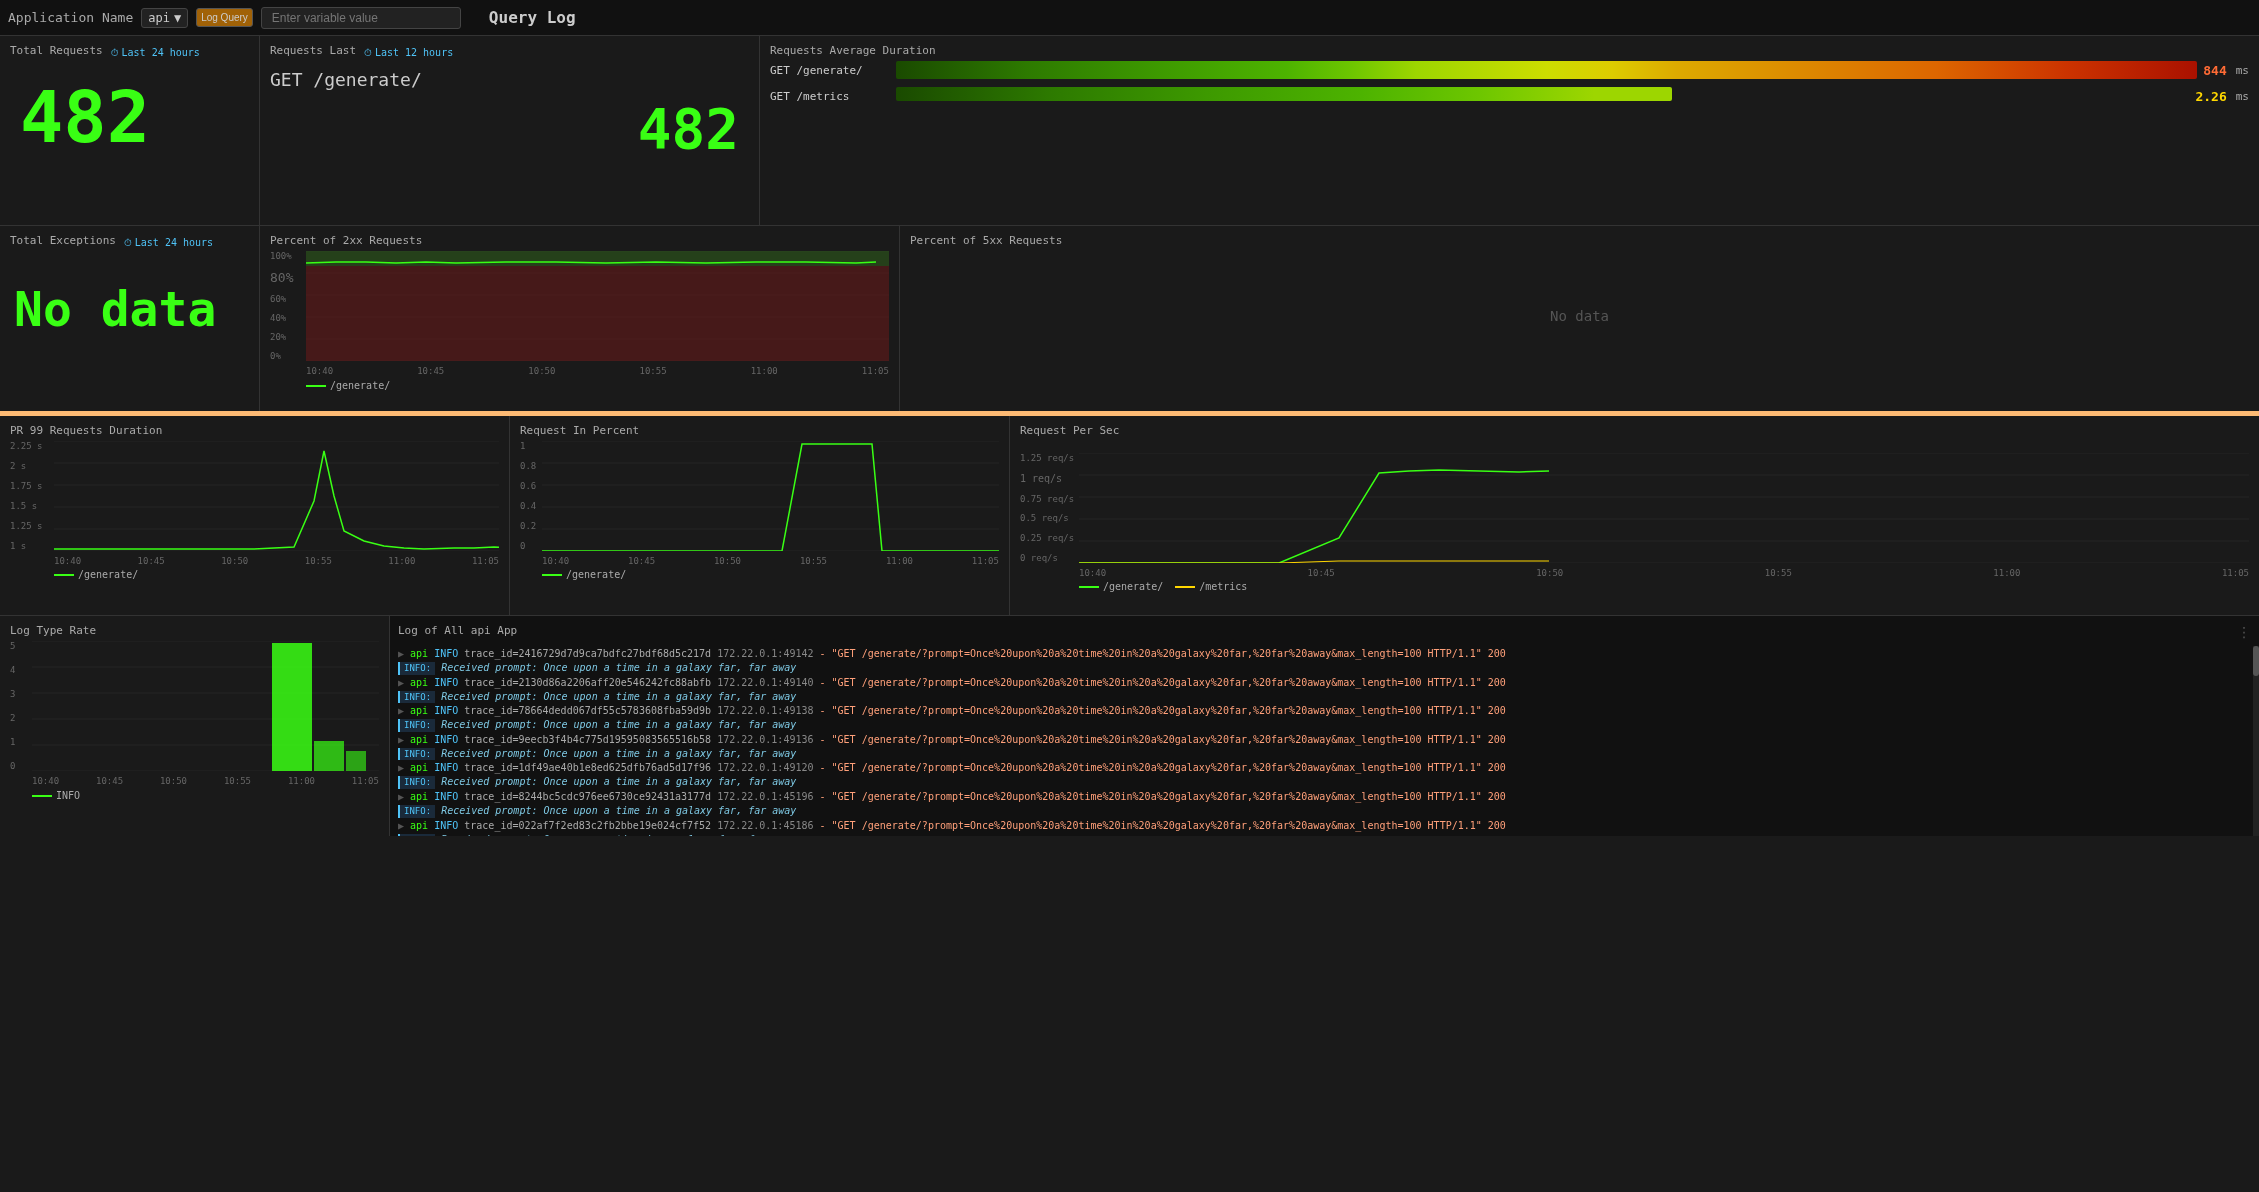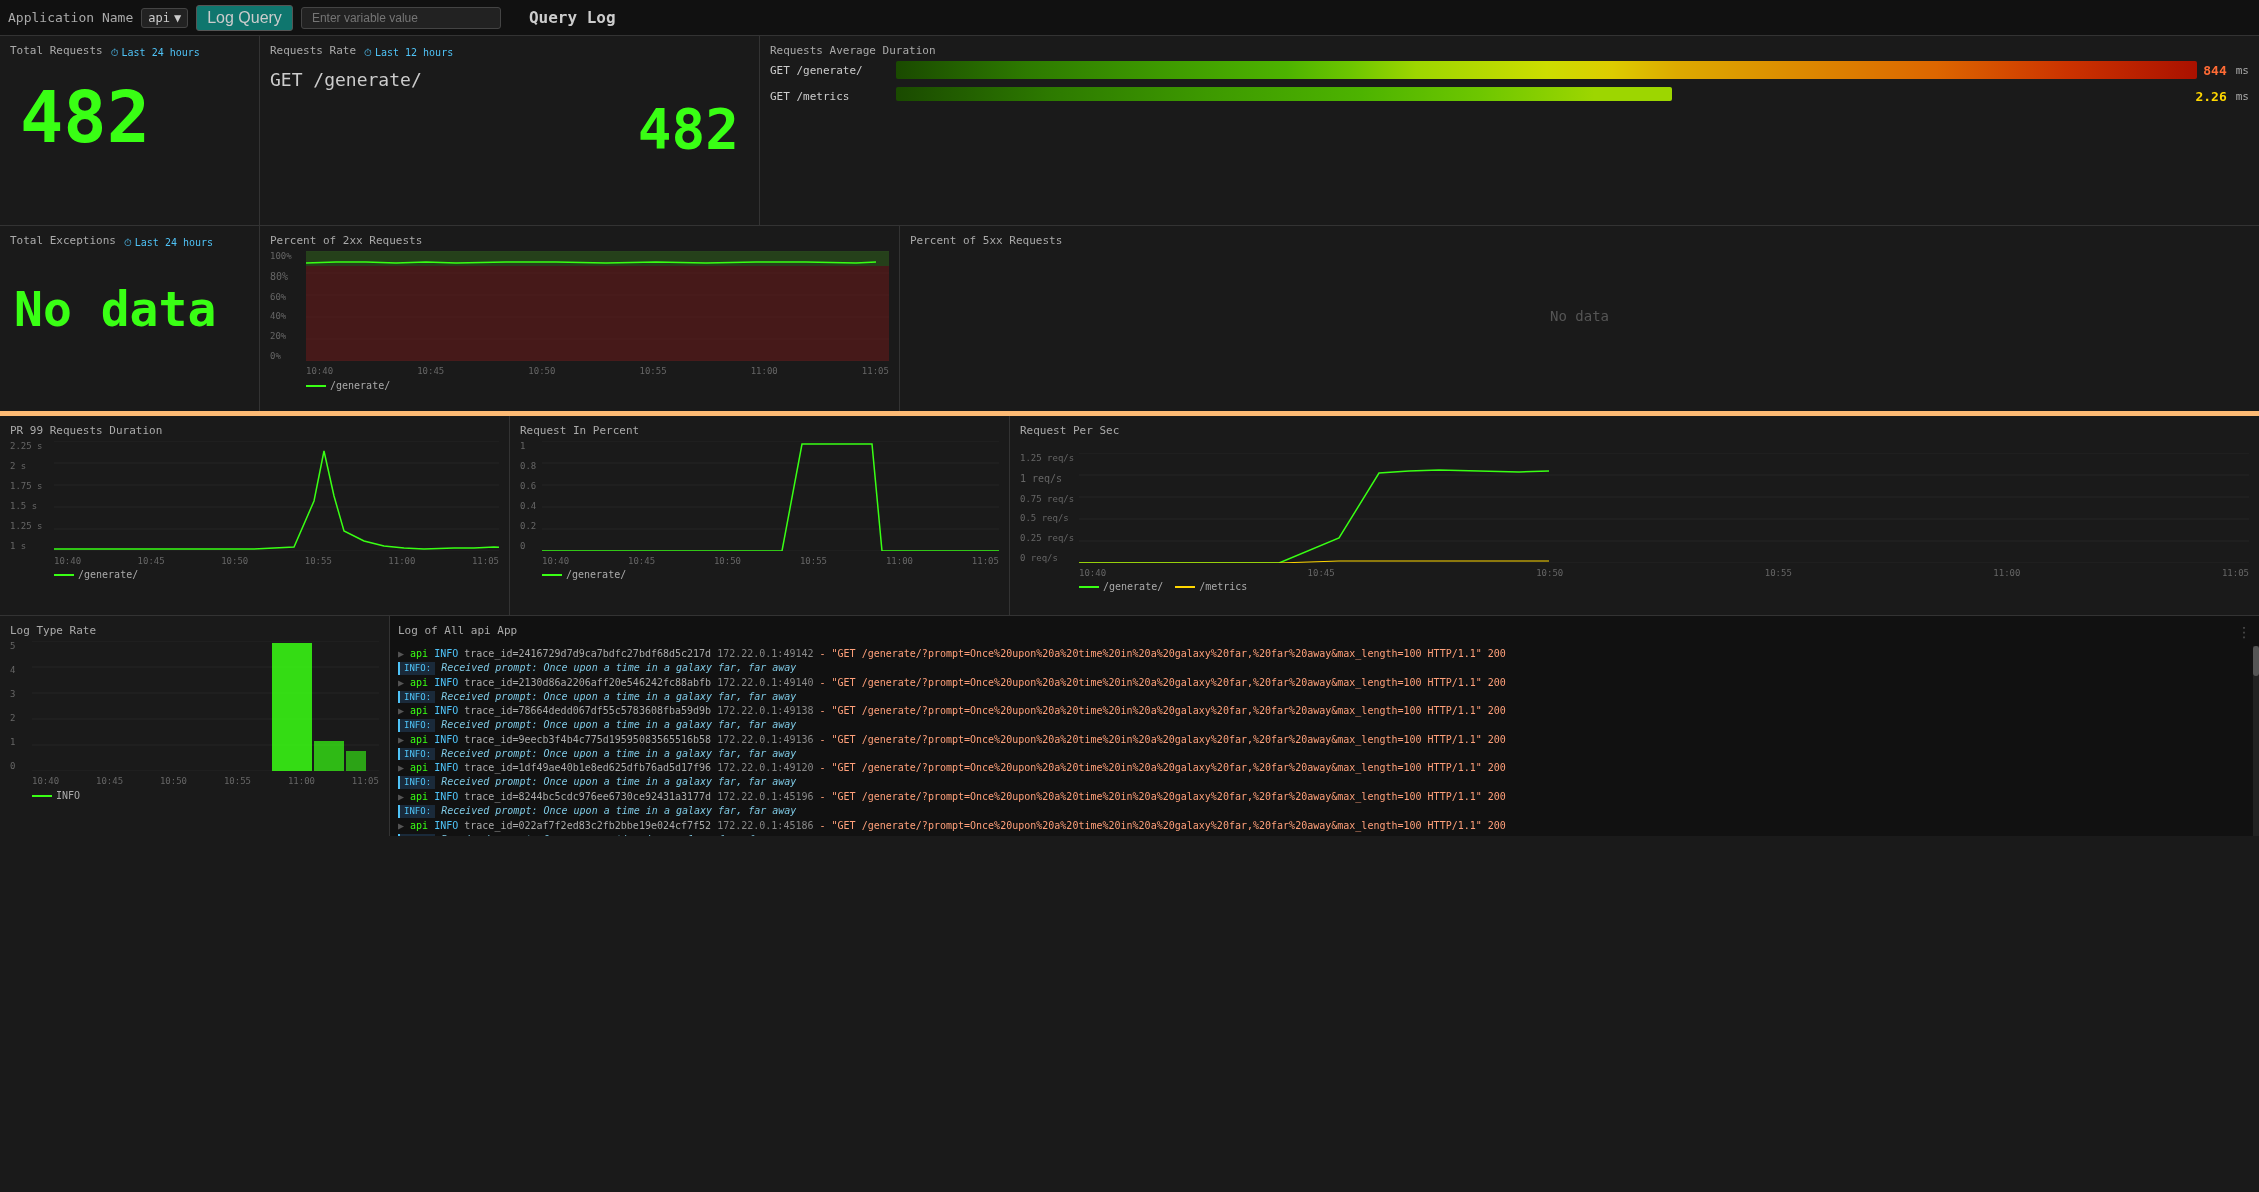--- a/index.html
+++ b/index.html
@@ -34,25 +34,25 @@
       color: #ccc;
       padding: 2px 6px;
       font-size: 12px;
       border-radius: 3px;
       display: flex;
       align-items: center;
       gap: 4px;
       cursor: pointer;
     }
     .topbar-btn {
-      background: #0f766e;
+      background: #a16207;
       border: 1px solid #555;
       color: #ccc;
-      padding: 3px 10px;
-      font-size: 16px;
+      padding: 3px 4px;
+      font-size: 10px;
       border-radius: 3px;
       cursor: pointer;
     }
     .topbar-input {
       background: #222;
       border: 1px solid #444;
       color: #888;
       padding: 3px 10px;
       font-size: 12px;
       border-radius: 3px;
@@ -315,21 +315,21 @@
     <div class="panel">
       <div class="panel-header">
         <span class="panel-title">Total Requests</span>
         <span class="panel-subtitle">Last 24 hours</span>
       </div>
       <div class="big-number">482</div>
     </div>
 
     <div class="panel" style="position:relative;">
       <div class="panel-header">
-        <span class="panel-title">Requests Rate</span>
+        <span class="panel-title">Requests Last</span>
         <span class="panel-subtitle">Last 12 hours</span>
       </div>
       <div style="font-size:18px; color:#ccc; margin-top:8px;">GET /generate/</div>
       <div class="req-count-value">482</div>
     </div>
 
     <div class="panel">
       <div class="panel-title">Requests Average Duration</div>
       <div class="bar-chart-h">
         <div class="bar-row">
@@ -365,21 +365,21 @@
       </div>
       <div class="no-data">No data</div>
     </div>
 
     <div class="panel">
       <div class="panel-title">Percent of 2xx Requests</div>
       <div style="display:flex; gap:4px; margin-top:4px;">
 
         <div style="display:flex; flex-direction:column; justify-content:space-between; height:110px; width:32px;">
           <span style="font-size:9px;color:#666;">100%</span>
-          <span style="font-size:10px;color:#666;">80%</span>
+          <span style="font-size:13px;color:#666;">80%</span>
           <span style="font-size:9px;color:#666;">60%</span>
           <span style="font-size:9px;color:#666;">40%</span>
           <span style="font-size:9px;color:#666;">20%</span>
           <span style="font-size:9px;color:#666;">0%</span>
         </div>
 
         <div style="flex:1; position:relative;">
           <svg width="100%" height="110">
 
             <line x1="0" y1="0" x2="100%" y2="0" stroke="#333" stroke-width="0.5"></line>

